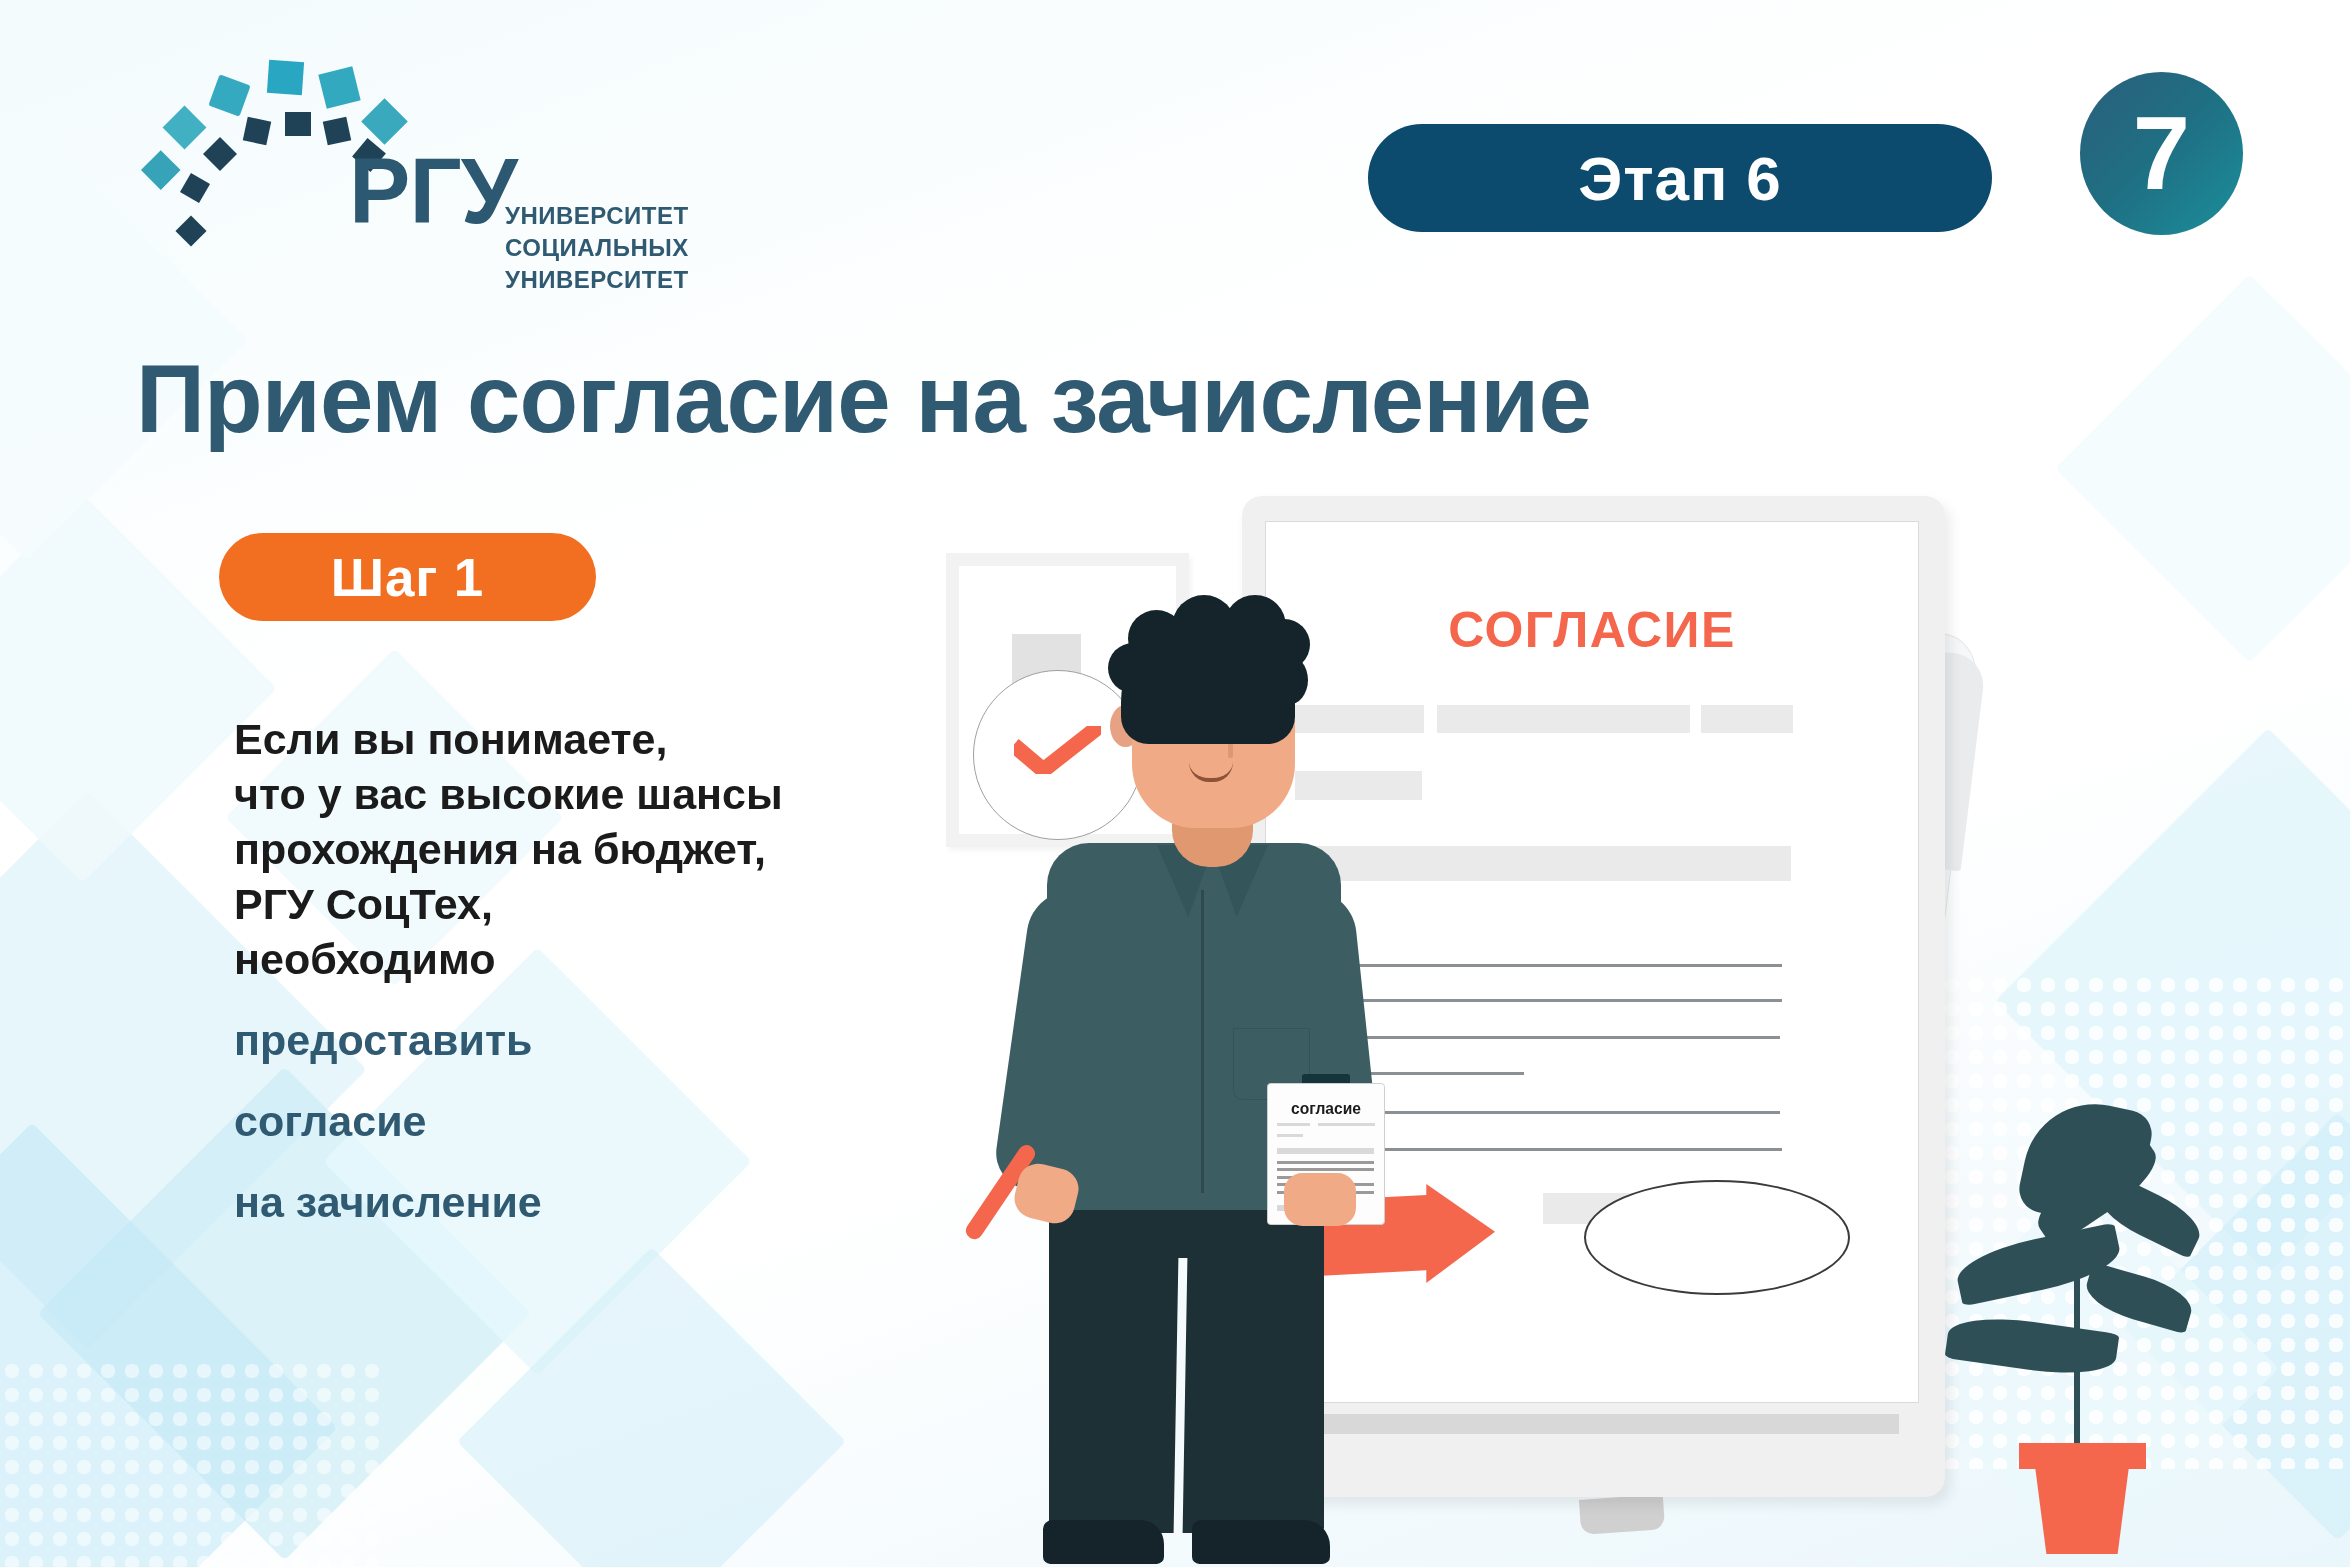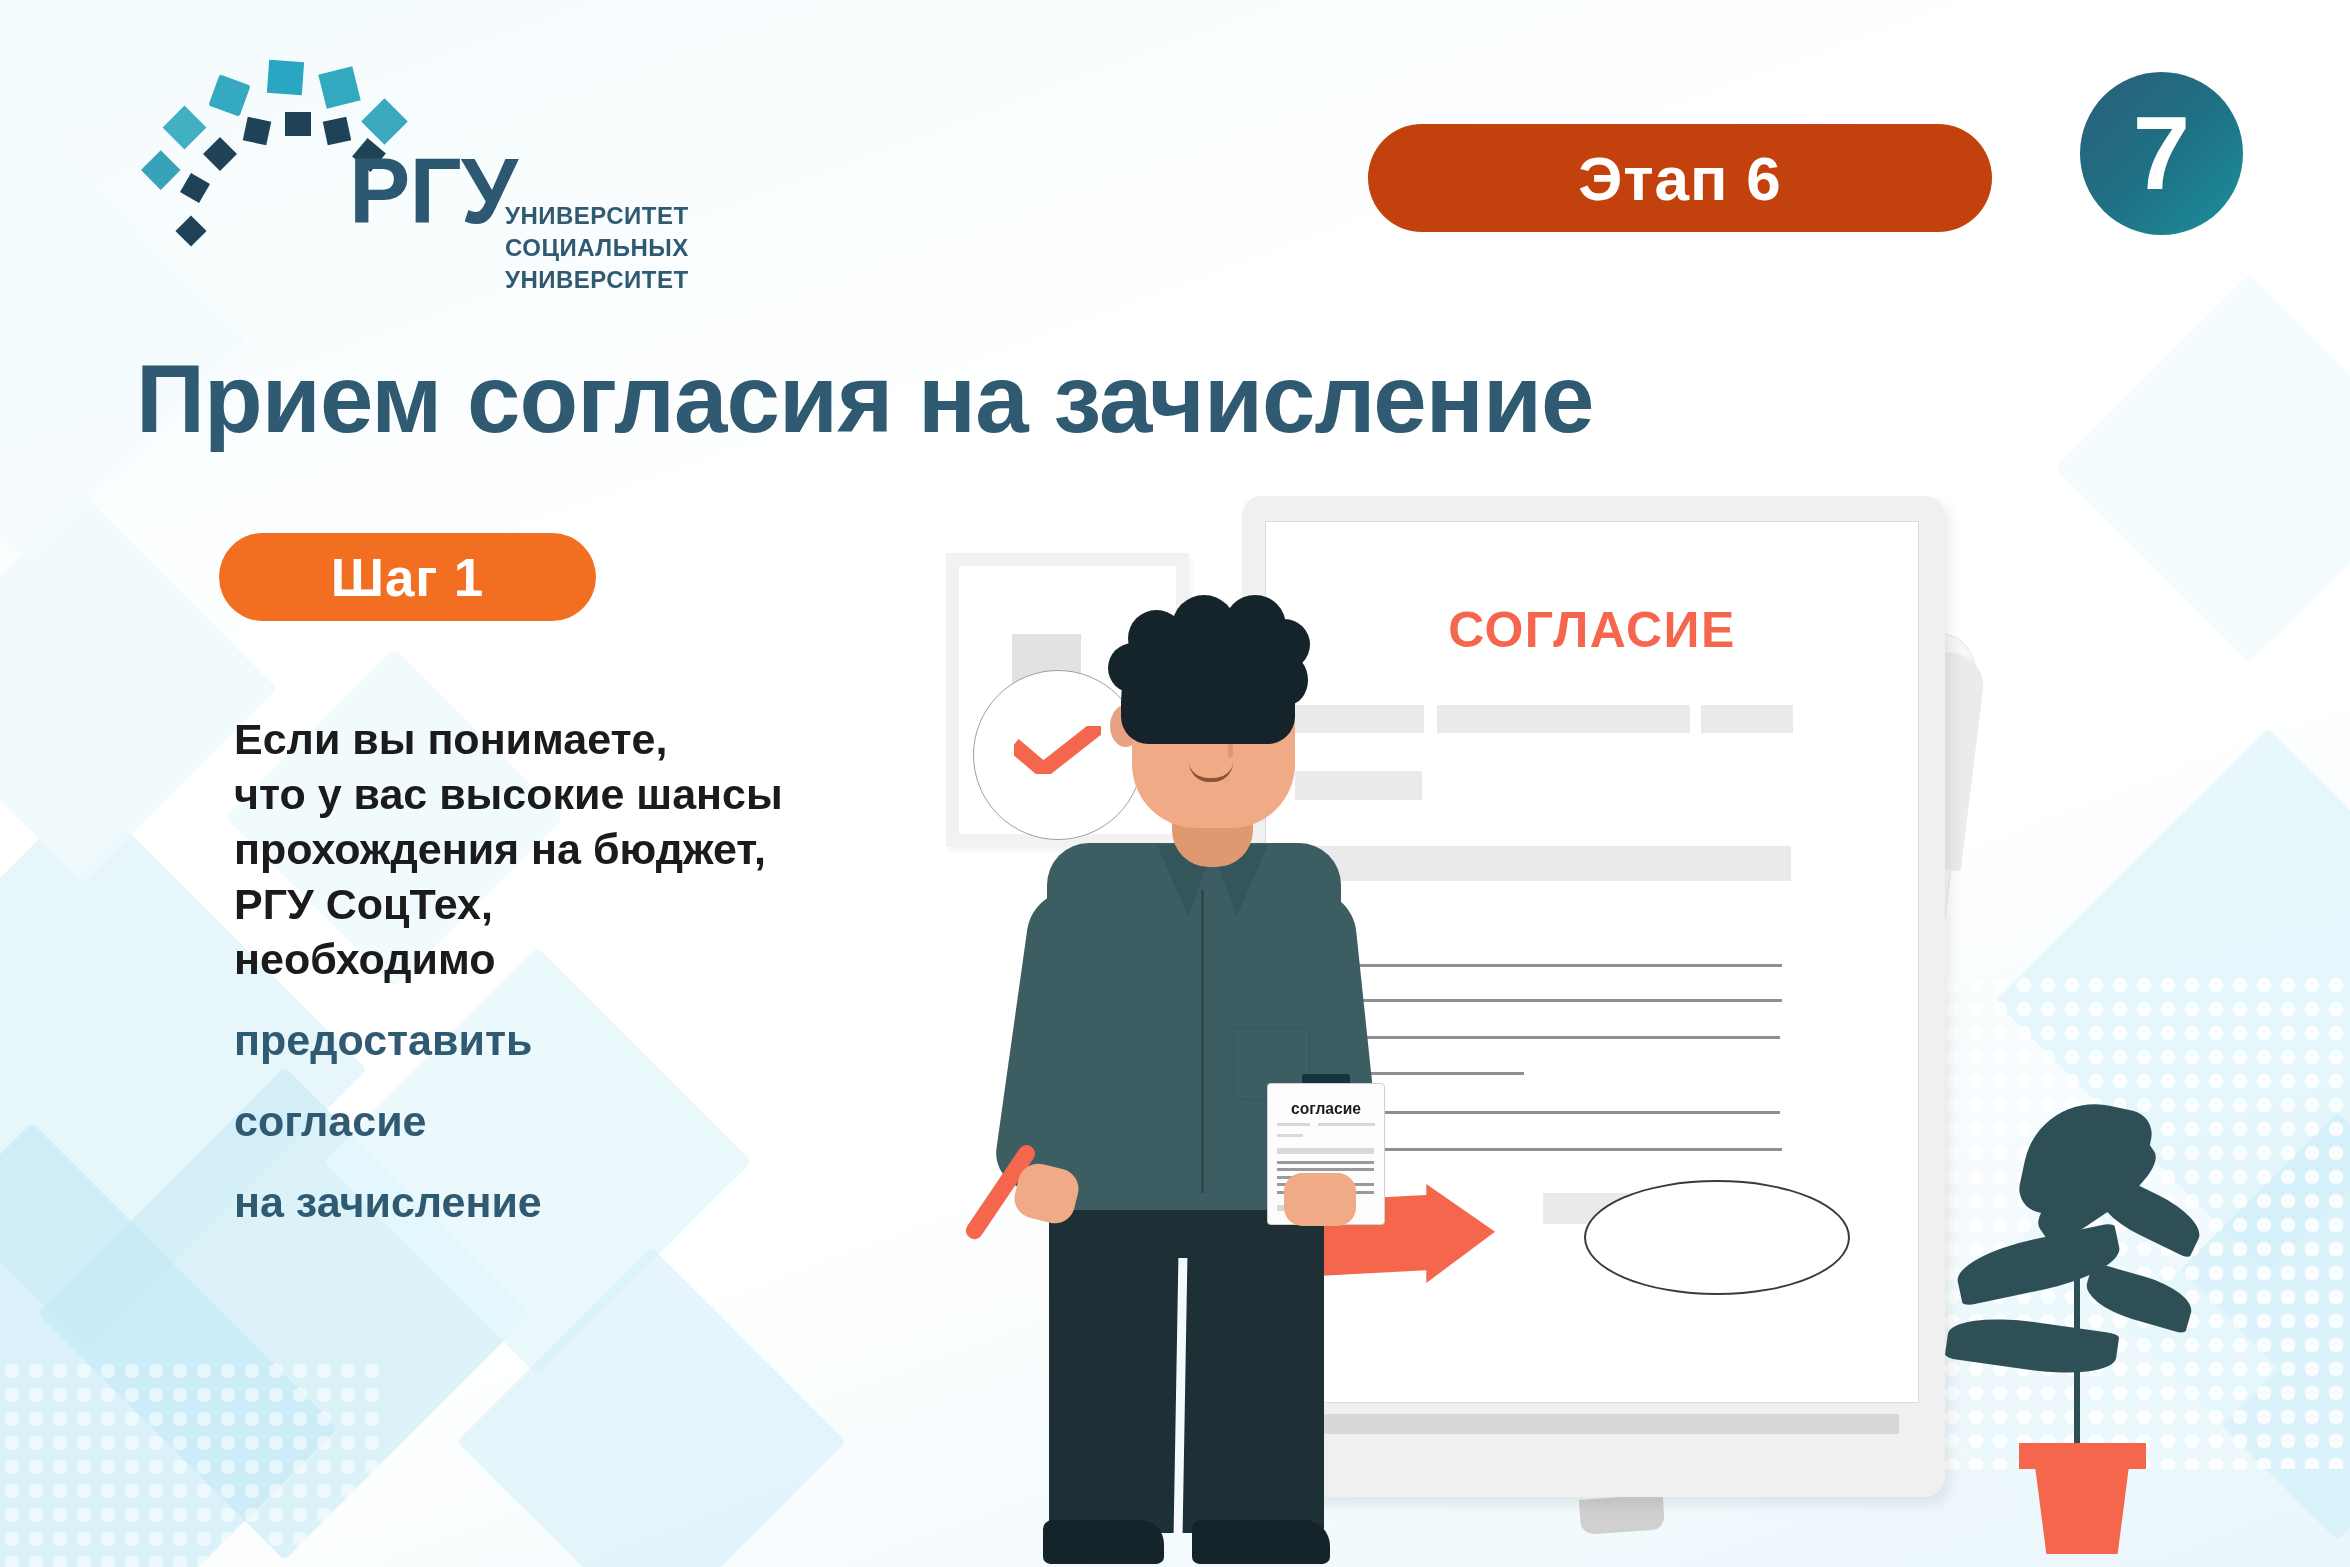--- a/index.html
+++ b/index.html
@@ -41,21 +41,21 @@
   .logo-lines{
     position:absolute; left:367px; top:154px;
     font-size:24px; font-weight:700; color:#2f5a72;
     line-height:1.33; letter-spacing:0.5px;
   }
 
   
   #stage-pill{
     position:absolute; left:1368px; top:124px;
     width:624px; height:108px; border-radius:54px;
-    background:#c2410c; display:flex; align-items:center; justify-content:center;
+    background:#0c4a6e; display:flex; align-items:center; justify-content:center;
     z-index:6;
   }
   #stage-pill span{
     color:#ffffff; font-size:62px; font-weight:700; letter-spacing:0.9px;
   }
 
   
   #num-circle{
     position:absolute; left:2080px; top:72px; width:163px; height:163px;
     border-radius:50%;
@@ -264,21 +264,21 @@
 </div>
 
 <div id="stage-pill">
   <span>Этап 6</span>
 </div>
 
 <div id="num-circle">
   <span>7</span>
 </div>
 
-<h1 id="page-title">Прием согласия на зачисление</h1>
+<h1 id="page-title">Прием согласие на зачисление</h1>
 
 <div id="step-pill">
   <span>Шаг 1</span>
 </div>
 
 <div id="body-text">
   <div>Если вы понимаете,</div>
   <div>что у вас высокие шансы</div>
   <div>прохождения на бюджет,</div>
   <div>РГУ СоцТех,</div>

